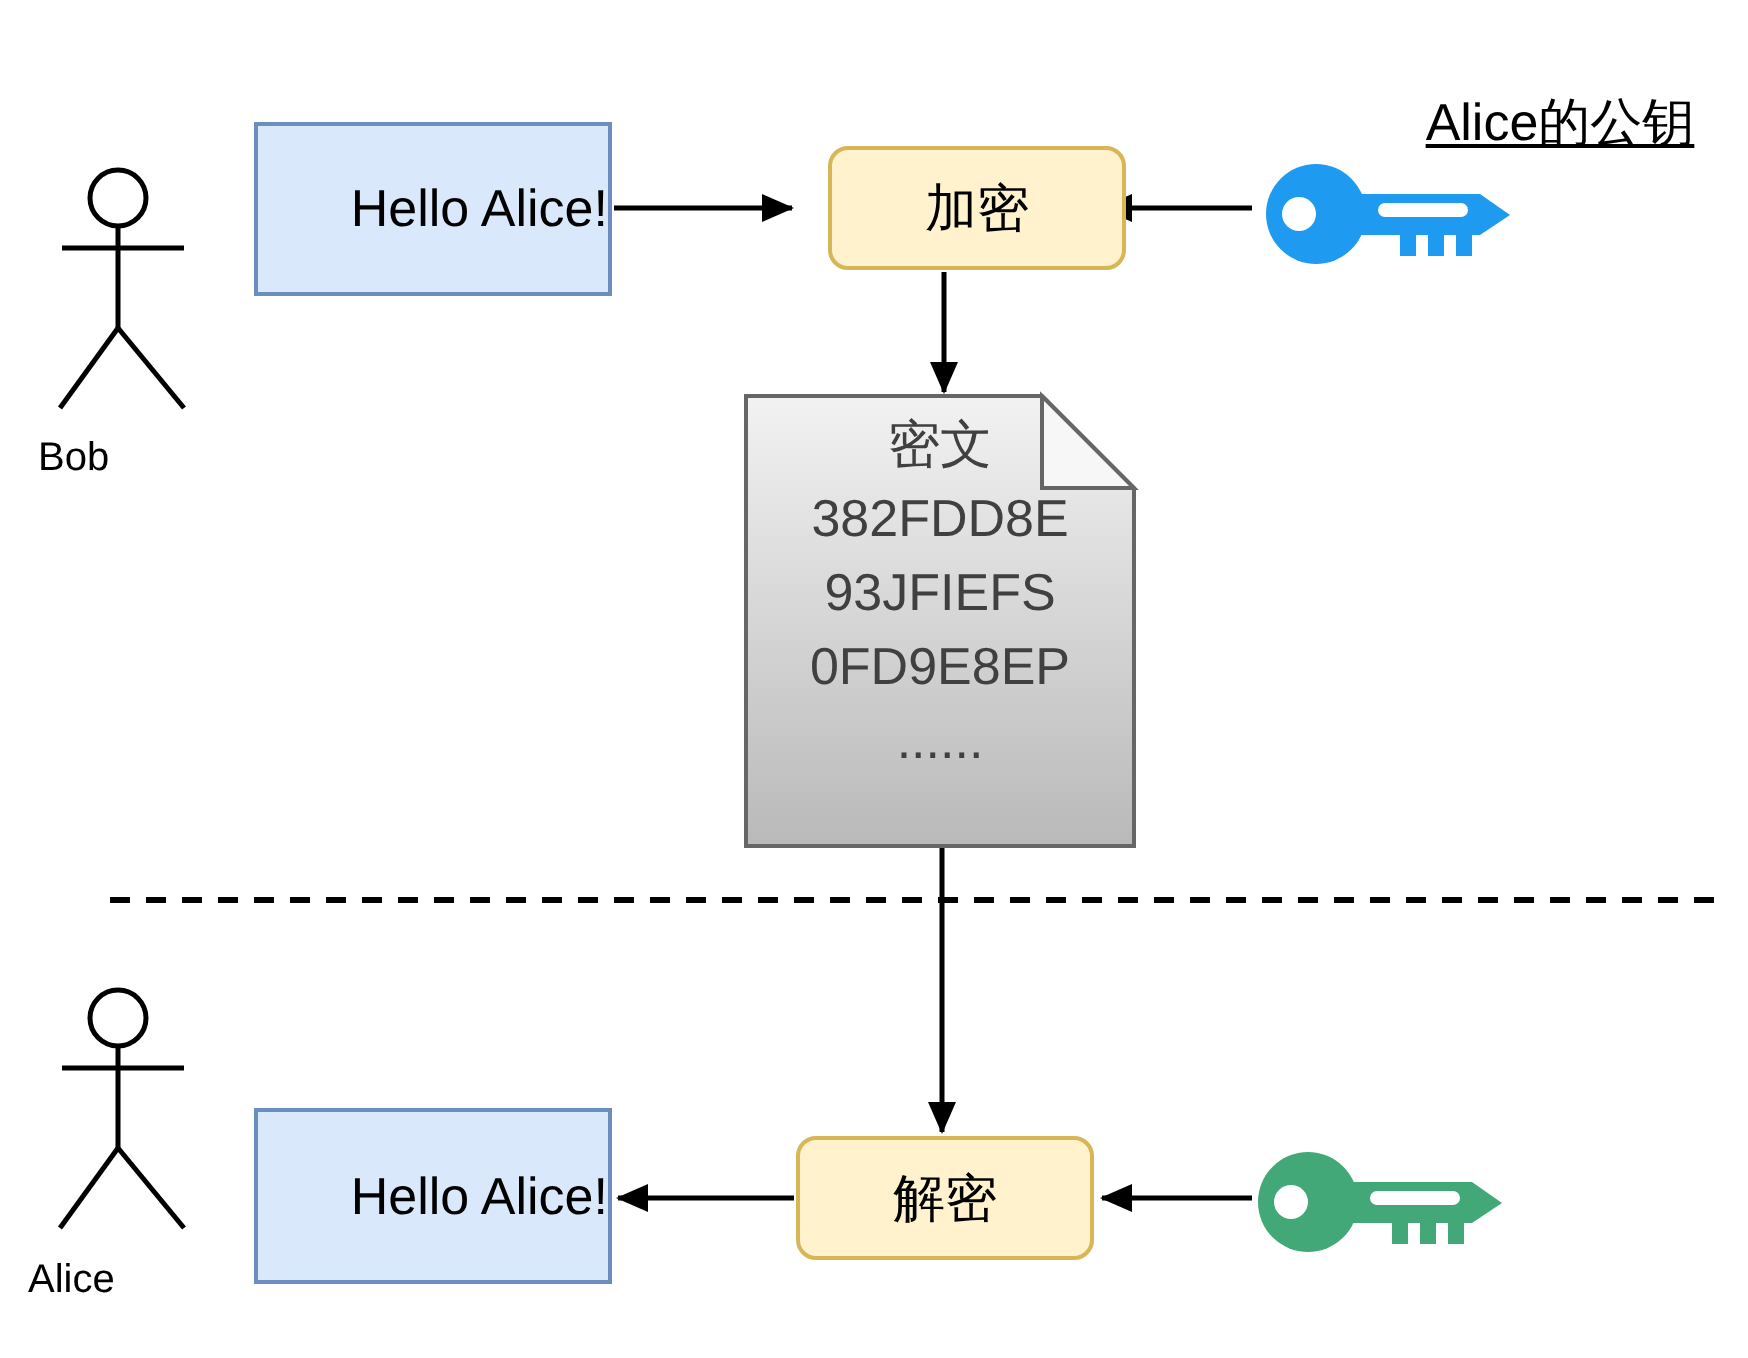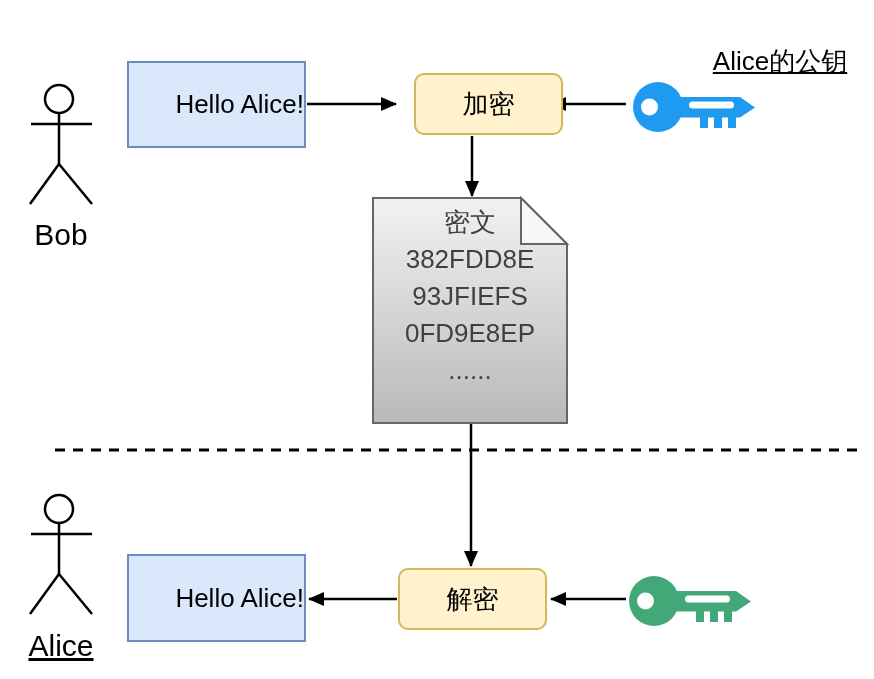--- a/index.html
+++ b/index.html
@@ -14,21 +14,21 @@
     background:#dae8fc;border:2px solid #6c8ebf;
     display:flex;align-items:center;justify-content:flex-end;
     font-size:26px;
   }
   .proc-box{
     width:149px;height:62px;border-radius:10px;
     background:#fff2cc;border:2px solid #d6b656;
     display:flex;align-items:center;justify-content:center;
     font-size:26px;
   }
-  .actor-label{font-size:30px;text-align:center;}
+  .actor-label{font-size:20px;}
   .key-label{font-size:26px;text-align:center;width:184px;left:688px;text-decoration:underline;}
   .doc-text{
     left:375px;top:204px;width:190px;
     text-align:center;font-size:26px;line-height:37px;color:#404040;
   }
   .doc-text div{height:37px;}
   .key-svg{position:absolute;}
 </style>
 </head>
 <body>
@@ -83,21 +83,21 @@
   </div>
 
   <div class="abs proc-box" style="left:399px;top:73px;margin-left:15px;">
     <span>加密</span>
   </div>
   <div class="abs proc-box" style="left:398px;top:568px;">
     <span>解密</span>
   </div>
 
   <div class="abs actor-label" style="left:19px;top:218px;width:84px;">Bob</div>
-  <div class="abs actor-label" style="left:14px;top:629px;width:94px;text-decoration:underline;">Alice</div>
+  <div class="abs actor-label" style="left:14px;top:629px;width:94px;">Alice</div>
 
   <div class="abs key-label" style="top:44px;">Alice的公钥</div>
 
   <div class="abs doc-text">
     <div>密文</div>
     <div>382FDD8E</div>
     <div>93JFIEFS</div>
     <div>0FD9E8EP</div>
     <div>......</div>
   </div>

